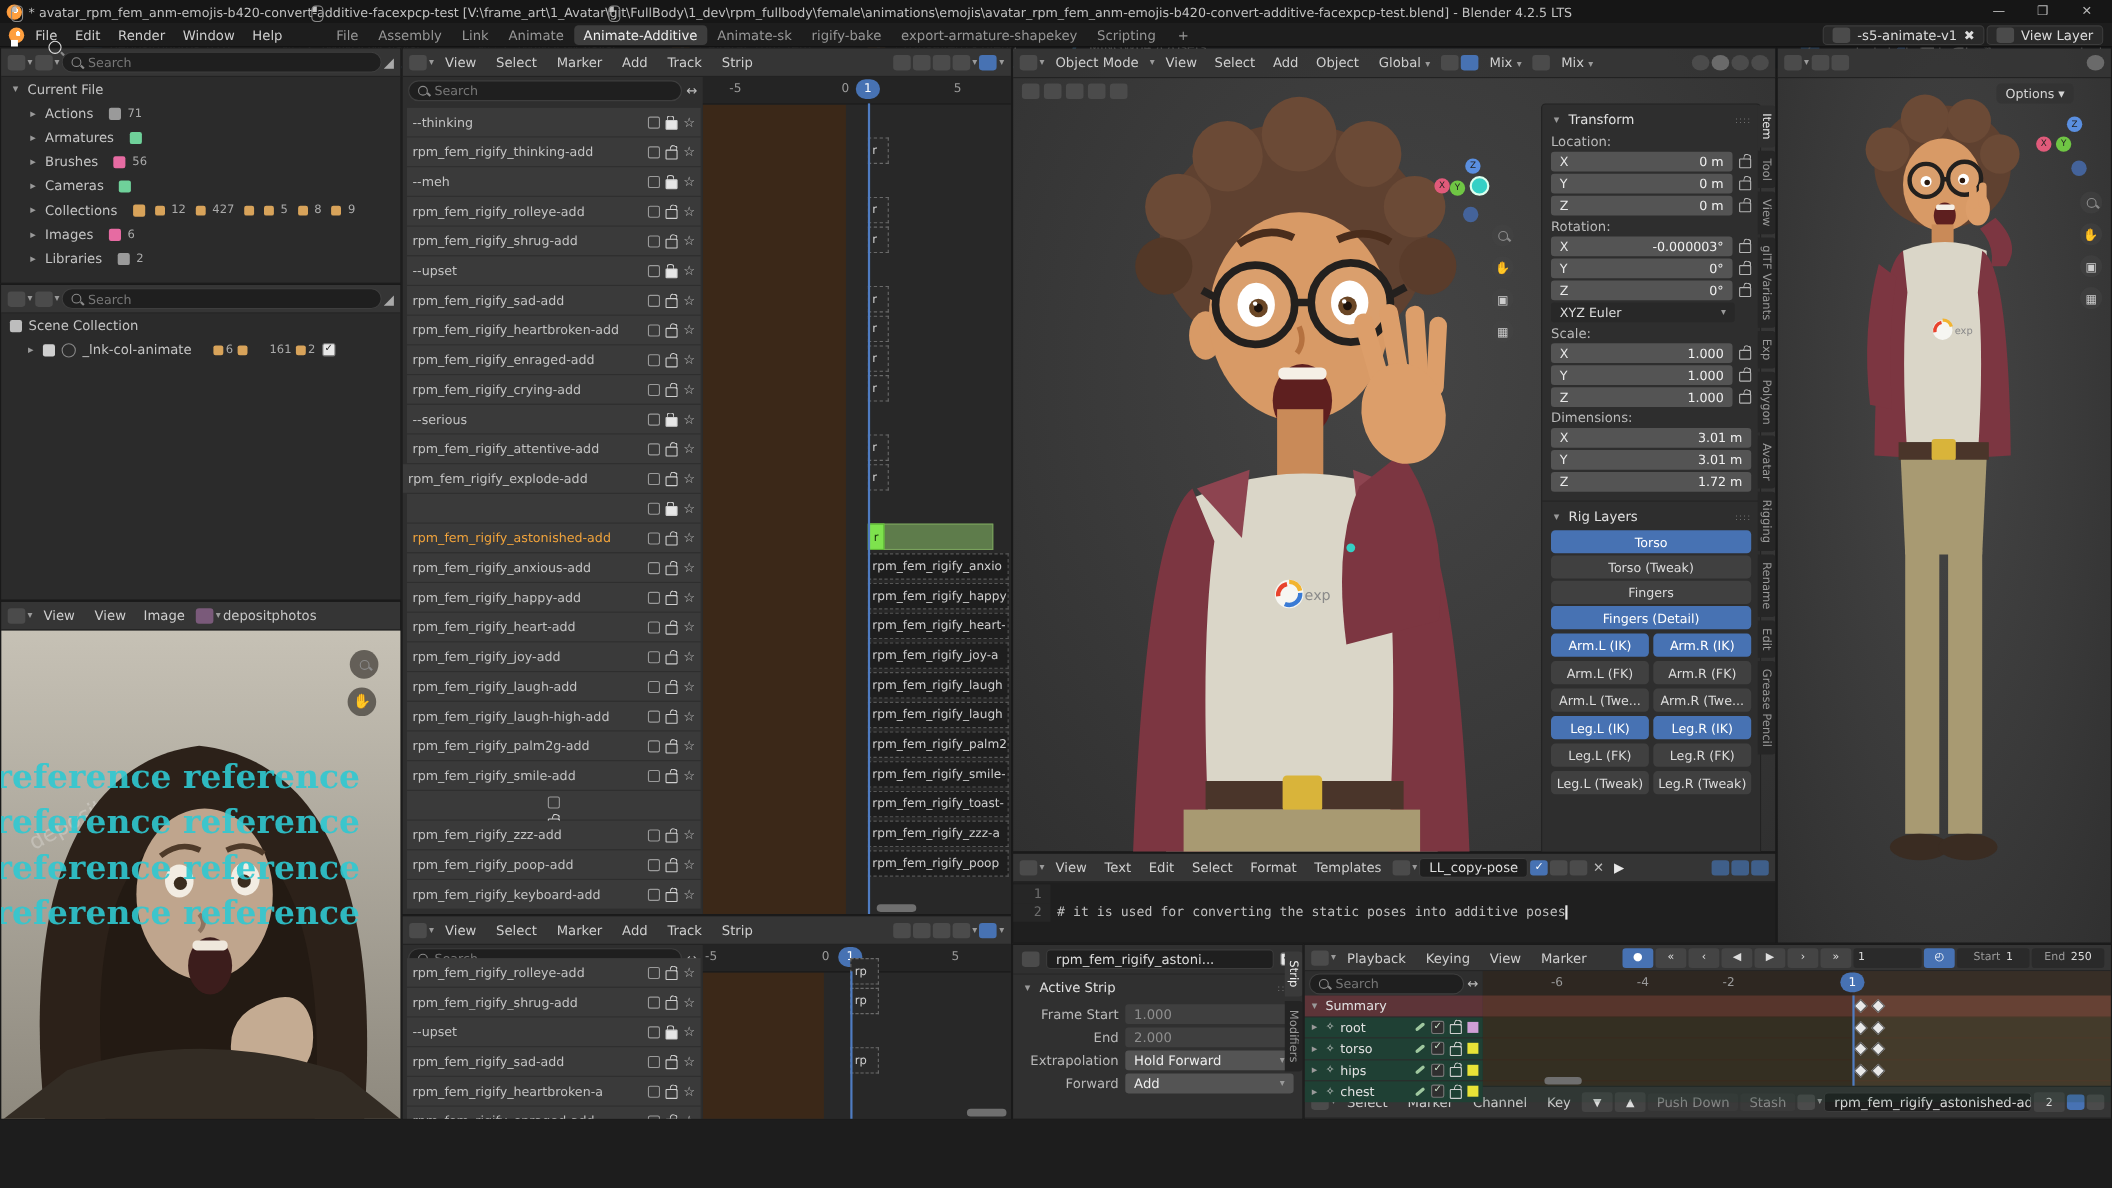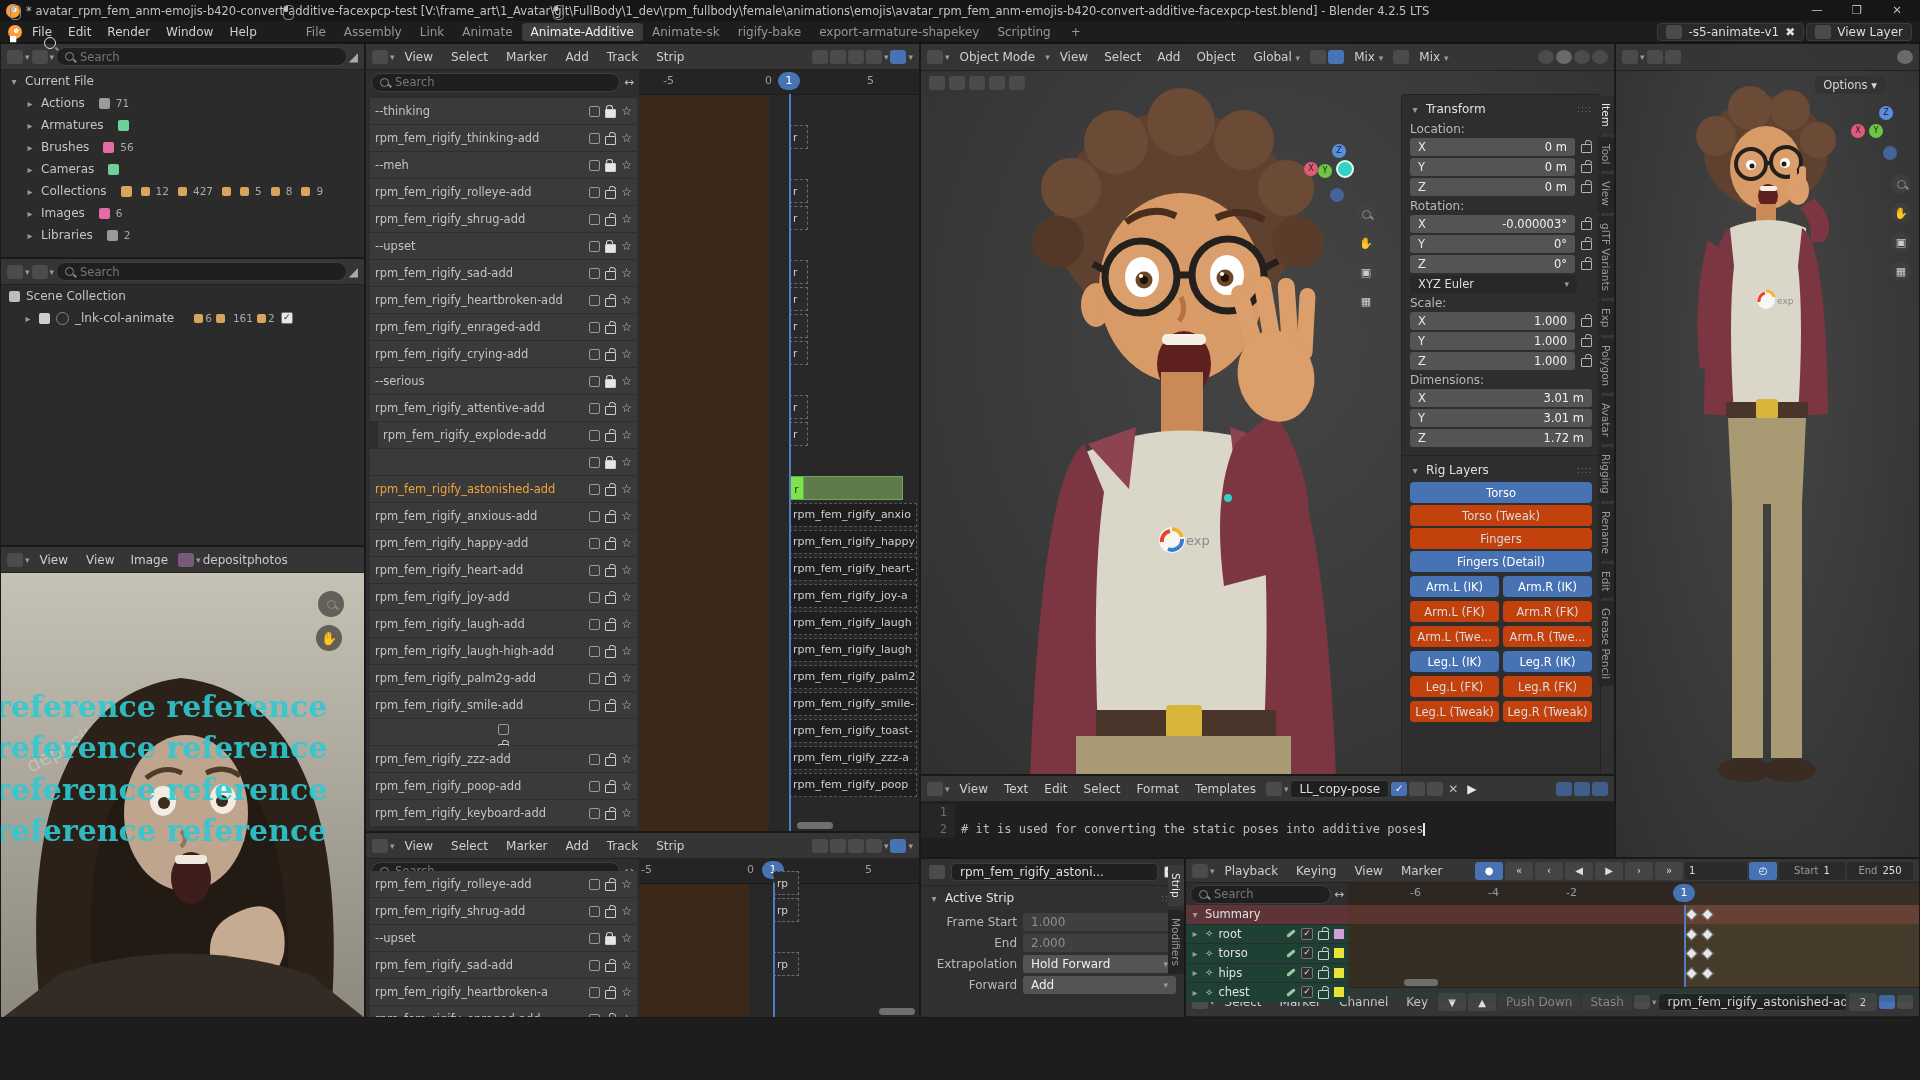--- a/index.html
+++ b/index.html
@@ -77,21 +77,21 @@
   .grip{margin-left:auto;color:#777;font-size:8px;letter-spacing:1px;}
   .np-label{color:#b9b9b9;margin:3px 0 2px 0;}
   .frow{display:flex;align-items:center;gap:6px;margin:2px 0;}
   .fld{flex:1;height:18px;background:#545454;border-radius:3px;display:flex;align-items:center;
        padding:0 8px;color:#f0f0f0;font-size:11.5px;}
   .fld .axis{color:#e8e8e8;width:14px;}
   .fld .val{margin-left:auto;}
   .fld.dark{background:#282828;color:#ddd;}
   .locksm{width:9px;height:7px;border:1px solid #b5b5b5;border-radius:1px;position:relative;margin-top:3px;}
   .locksm::before{content:"";position:absolute;width:5px;height:4px;border:1px solid #b5b5b5;border-bottom:none;border-radius:3px 3px 0 0;top:-5px;left:3px;transform:rotate(12deg);}
-  .rlbtn{height:21px;border-radius:4px;background:#c2410c;color:#dcdcdc;font-size:11.5px;display:flex;
+  .rlbtn{height:21px;border-radius:4px;background:#404040;color:#dcdcdc;font-size:11.5px;display:flex;
          align-items:center;justify-content:center;margin:2px 0;}
   .rlbtn.on{background:#4772b3;color:#fff;}
   .rl-pair{display:flex;gap:4px;}
   .rl-pair .rlbtn{flex:1;}
   .ntabs{position:absolute;display:flex;flex-direction:column;gap:3px;}
   .ntab{writing-mode:vertical-rl;font-size:10.5px;color:#9a9a9a;background:#262626;padding:7px 2px;
         border-radius:0 3px 3px 0;text-align:center;}
   .ntab.active{background:#2e2e2e;color:#ededed;}
   
   #text-editor{background:#1f1f1f;}
@@ -282,21 +282,21 @@
     <div class="tree-row" style="padding-left:22px;">
       <span class="tw">▸</span>
       <span class="oi" style="background:#cfcfcf;"></span>
       <span class="oi" style="background:transparent;border:1px solid #888;border-radius:50%;"></span>
       <span>_lnk-col-animate</span>
       <span id="os-counts" class="flex" style="gap:4px;margin-left:14px;">
           <span style="display: flex; align-items: center; gap: 2px;">
             <span class="oi" style="background: rgb(216, 163, 90); width: 9px; height: 9px;"></span>
             <span class="cnt">6</span>
           </span>
-          <span style="display: flex; align-items: center; gap: 8px;">
+          <span style="display: flex; align-items: center; gap: 20px;">
             <span class="oi" style="background: rgb(216, 163, 90); width: 9px; height: 9px;"></span>
             <span class="cnt">161</span>
           </span>
           <span style="display: flex; align-items: center; gap: 2px;">
             <span class="oi" style="background: rgb(216, 163, 90); width: 9px; height: 9px;"></span>
             <span class="cnt">2</span>
           </span>
         </span>
       <span class="ckb" style="background:#e8e8e8;color:#222;">✓</span>
     </div>
@@ -452,21 +452,21 @@
             <span class="cb"></span>
             <span class="lock closed"></span>
             <span class="star">☆</span>
           </div>
           <div class="nla-row" style="left: 4px; right: 2px; top: 325px;">
             <span class="nm">rpm_fem_rigify_attentive-add</span>
             <span class="cb"></span>
             <span class="lock open"></span>
             <span class="star">☆</span>
           </div>
-          <div class="nla-row" style="left: 12px; right: 2px; top: 352px;">
+          <div class="nla-row" style="left: 0; right: 2px; top: 352px;">
             <span class="nm">rpm_fem_rigify_explode-add</span>
             <span class="cb"></span>
             <span class="lock open"></span>
             <span class="star">☆</span>
           </div>
           <div class="nla-row" style="left: 4px; right: 2px; top: 379px;">
             <span class="nm"></span>
             <span class="cb"></span>
             <span class="lock closed"></span>
             <span class="star">☆</span>

